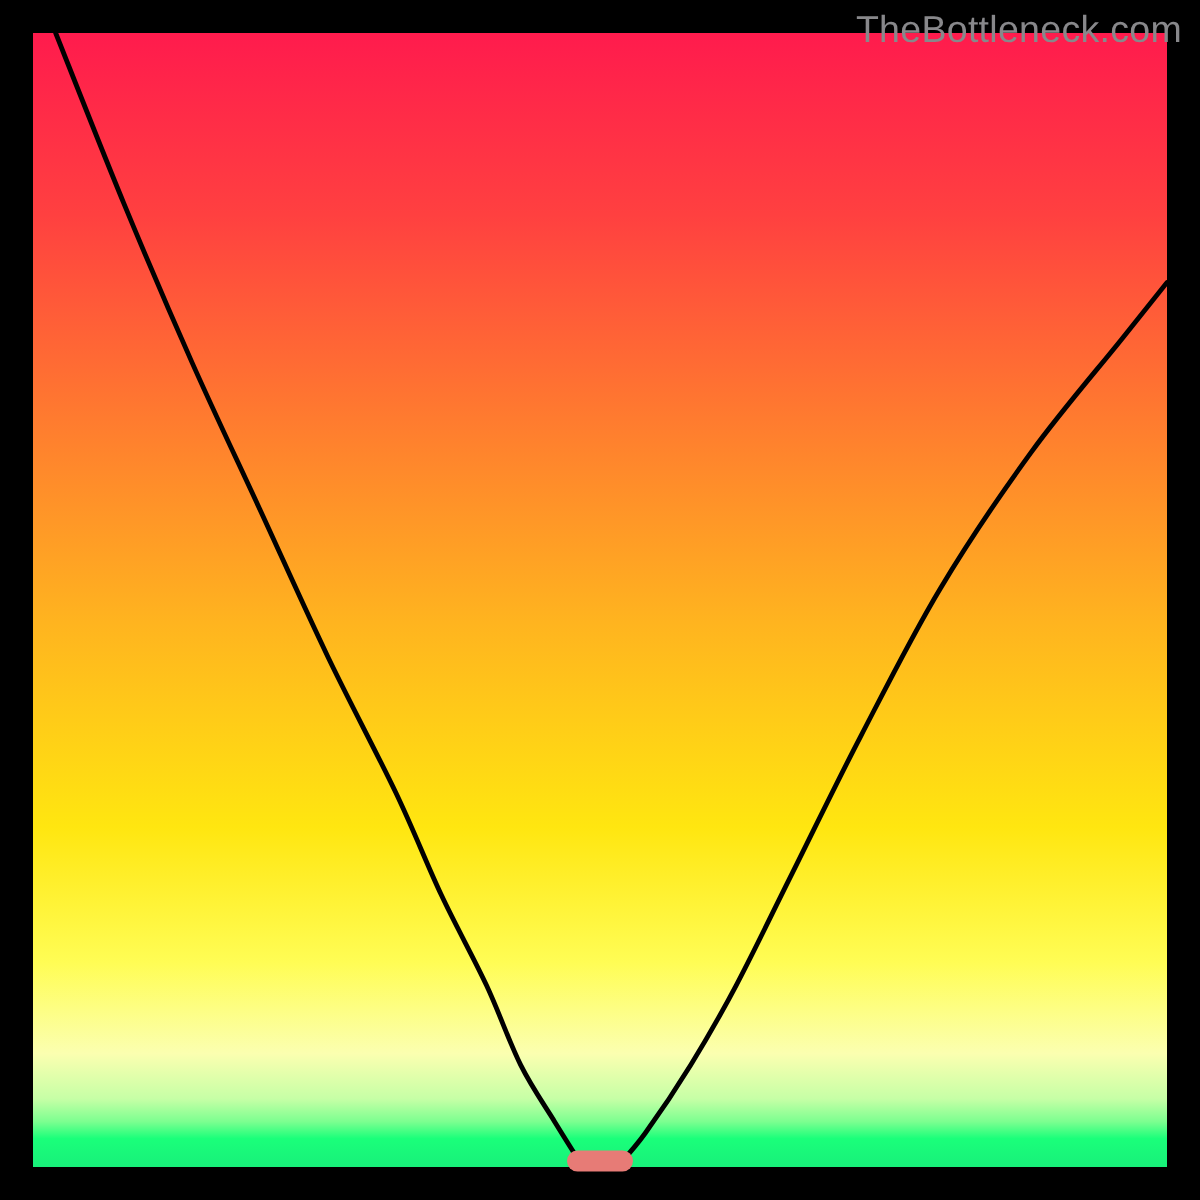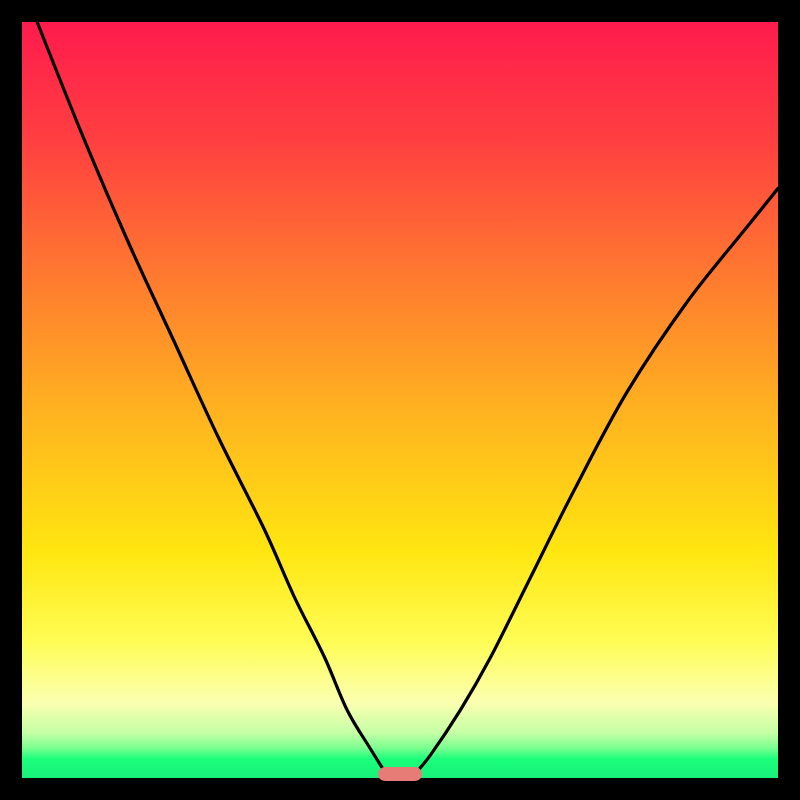--- a/index.html
+++ b/index.html
@@ -62,20 +62,21 @@
     border-radius: 7px;
     background: #e77b76;
     transform: translate(-50%, -50%);
   }
 </style>
 </head>
 <body>
 
 <div class="frame">
 
+  <div class="watermark">TheBottleneck.com</div>
 
   <div class="plot">
 
     <svg class="curve" viewBox="0 0 756 756" preserveAspectRatio="none">
       <path d="M 15.120000000000001 0 C 22.68 18.90, 45.36 76.86, 60.48 113.40 C 75.60 149.94, 90.72 185.22, 105.84 219.24 C 120.96 253.26, 136.08 284.76, 151.20 317.52 C 166.32 350.28, 181.44 384.30, 196.56 415.80 C 211.68 447.30, 229.32 480.06, 241.92 506.52 C 254.52 532.98, 262.08 553.14, 272.16 574.56 C 282.24 595.98, 293.58 616.14, 302.40 635.04 C 311.22 653.94, 317.52 672.84, 325.08 687.96 C 332.64 703.08, 340.83 714.42, 347.76 725.76 C 354.69 737.10, 363.51 750.96, 366.66 756.00" fill="none" stroke="#000" stroke-width="3.2" stroke-linecap="round" stroke-linejoin="round"></path>
       <path d="M 389.34000000000003 756 C 392.49 752.22, 400.05 744.66, 408.24 733.32 C 416.43 721.98, 428.40 704.34, 438.48 687.96 C 448.56 671.58, 457.38 656.46, 468.72 635.04 C 480.06 613.62, 492.66 587.16, 506.52 559.44 C 520.38 531.72, 535.50 500.22, 551.88 468.72 C 568.26 437.22, 585.90 401.94, 604.80 370.44 C 623.70 338.94, 645.12 307.44, 665.28 279.72 C 685.44 252.00, 710.64 223.02, 725.76 204.12 C 740.88 185.22, 750.96 172.62, 756.00 166.32" fill="none" stroke="#000" stroke-width="3.2" stroke-linecap="round" stroke-linejoin="round"></path>
     </svg>
 
     <div class="marker" style="left: 378px; top: 752px; background: rgb(231, 123, 118);"></div>
 

